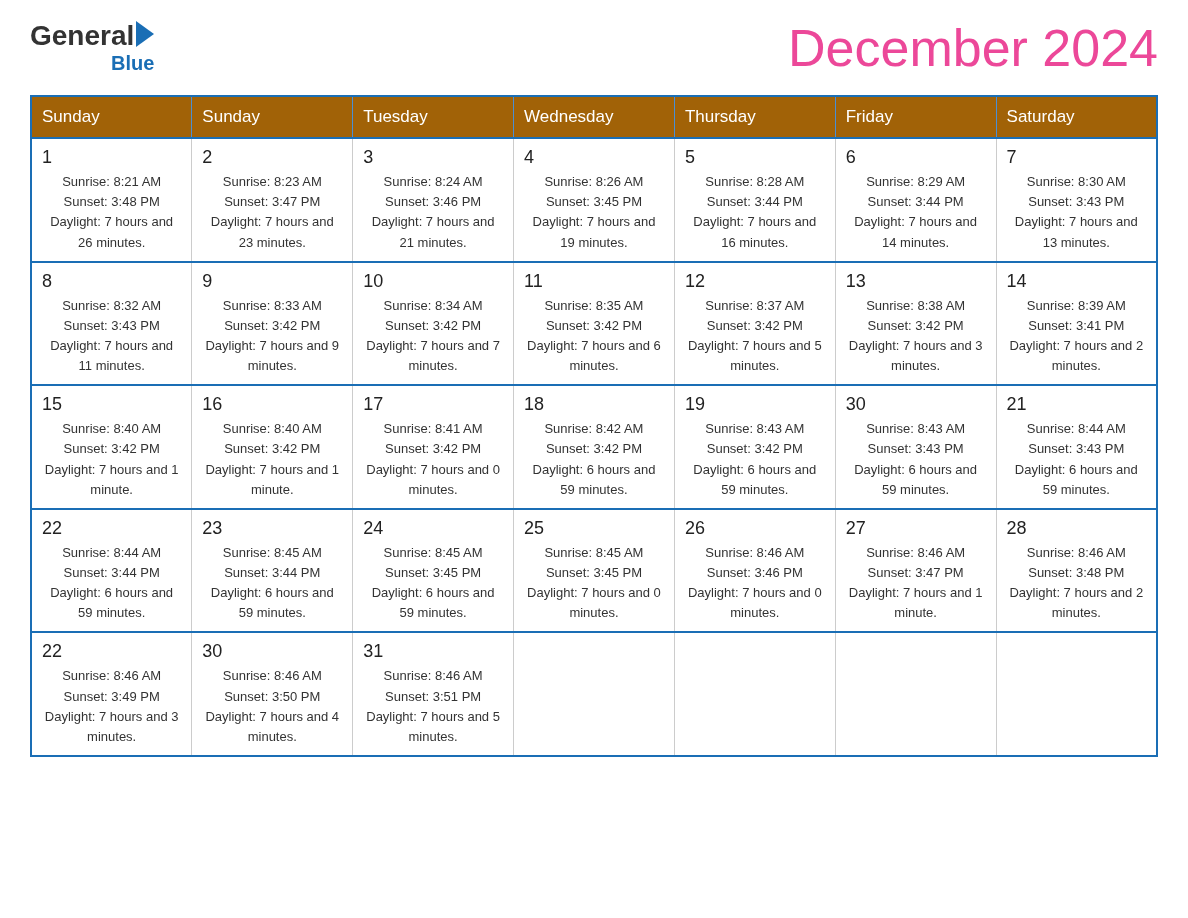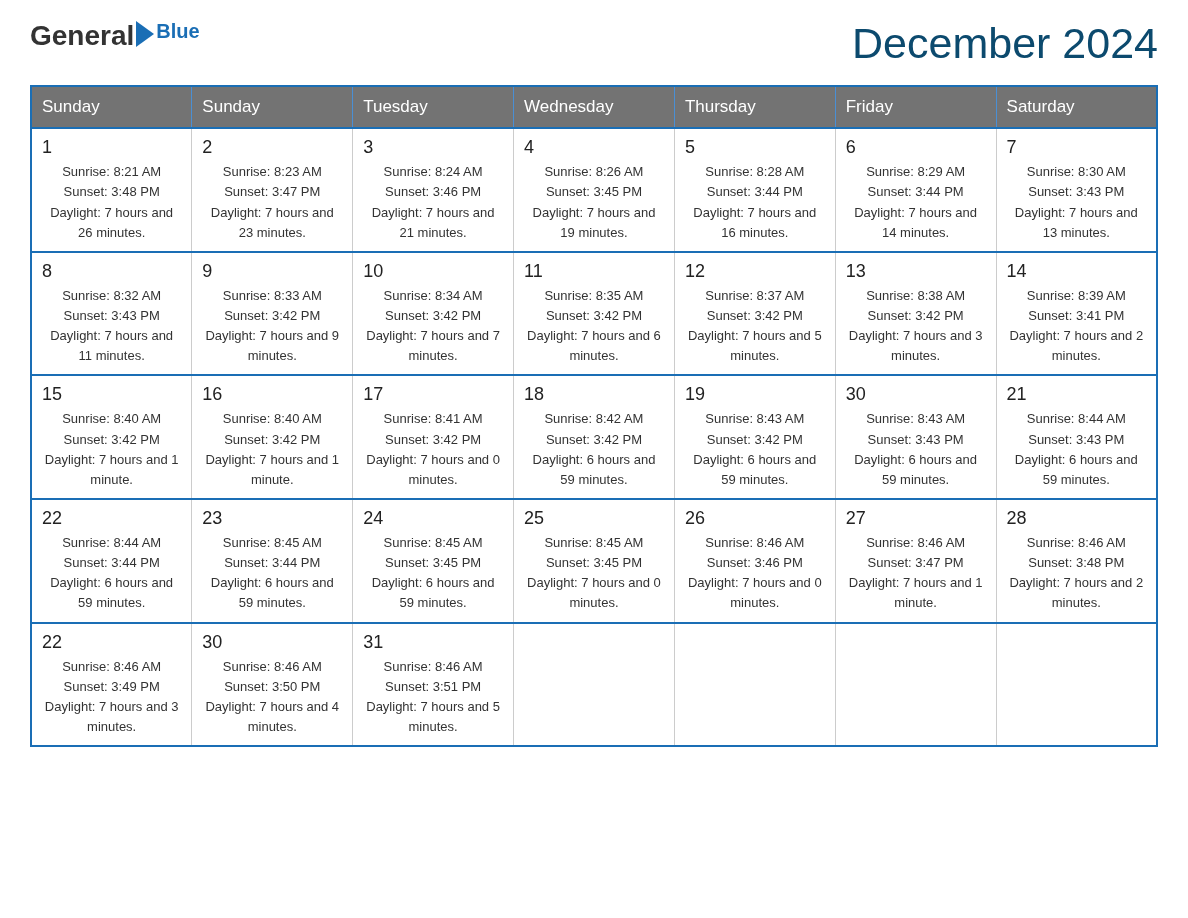--- a/index.html
+++ b/index.html
@@ -16,54 +16,54 @@
       align-items: flex-start;
       margin-bottom: 18px;
     }
     .logo-text-general {
       font-size: 28px;
       font-weight: bold;
       color: #333;
     }
     .logo-block {
       display: flex;
-      flex-direction: row;
+      flex-direction: column;
       text-align: right;
     }
     .logo-line1 {
       display: flex;
       align-items: center;
     }
     .logo-line2 {
       font-size: 20px;
       font-weight: bold;
       color: #1a6eb5;
       margin-left: 2px;
     }
     .title-area {
       text-align: right;
     }
     .main-title {
-      font-size: 43px;
+      font-size: 52px;
       font-weight: normal;
-      color: #0c4a6e;
+      color: #ec4899;
       line-height: 1.1;
     }
     .subtitle {
       font-size: 22px;
       color: #555;
       margin-top: 4px;
     }
     .calendar {
       width: 100%;
       border-collapse: collapse;
       border: 2px solid #1a6eb5;
     }
     .calendar thead tr th {
-      background-color: #737373;
+      background-color: #a16207;
       color: #fff;
       font-size: 17px;
       font-weight: normal;
       padding: 10px 10px;
       text-align: left;
       border-right: 1px solid #4a8fd4;
     }
     .calendar thead tr th:last-child {
       border-right: none;
     }

